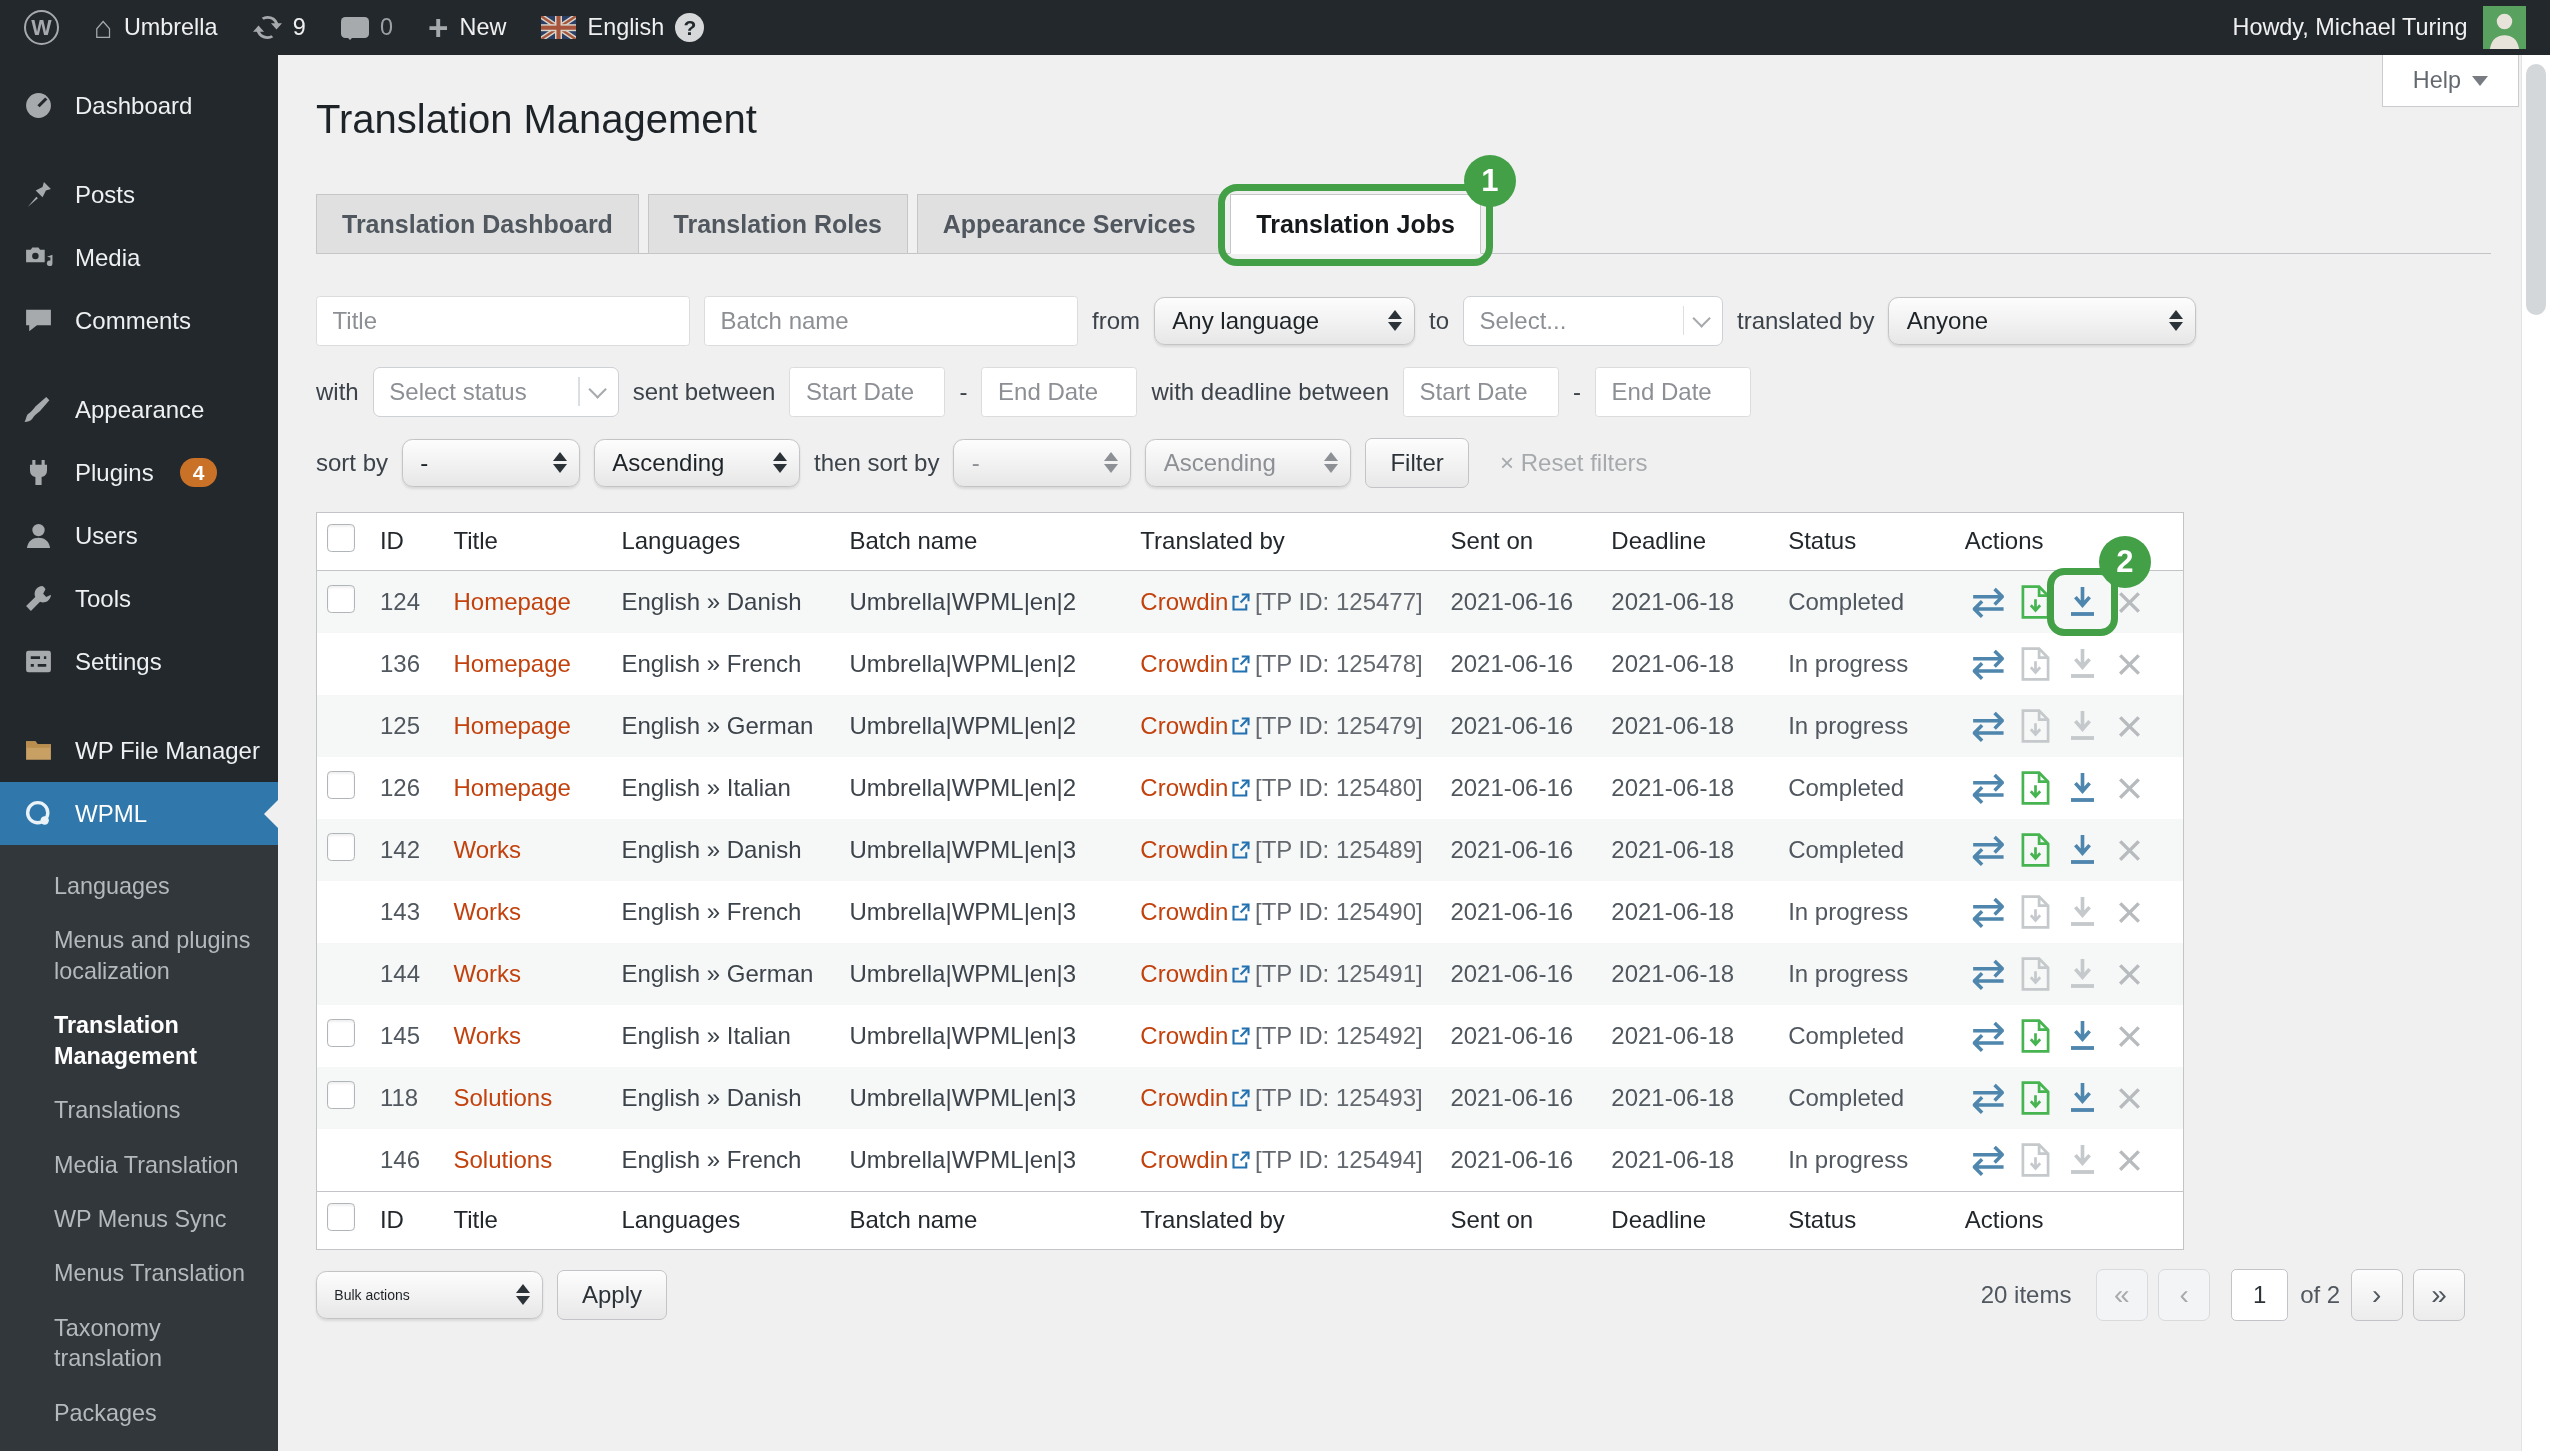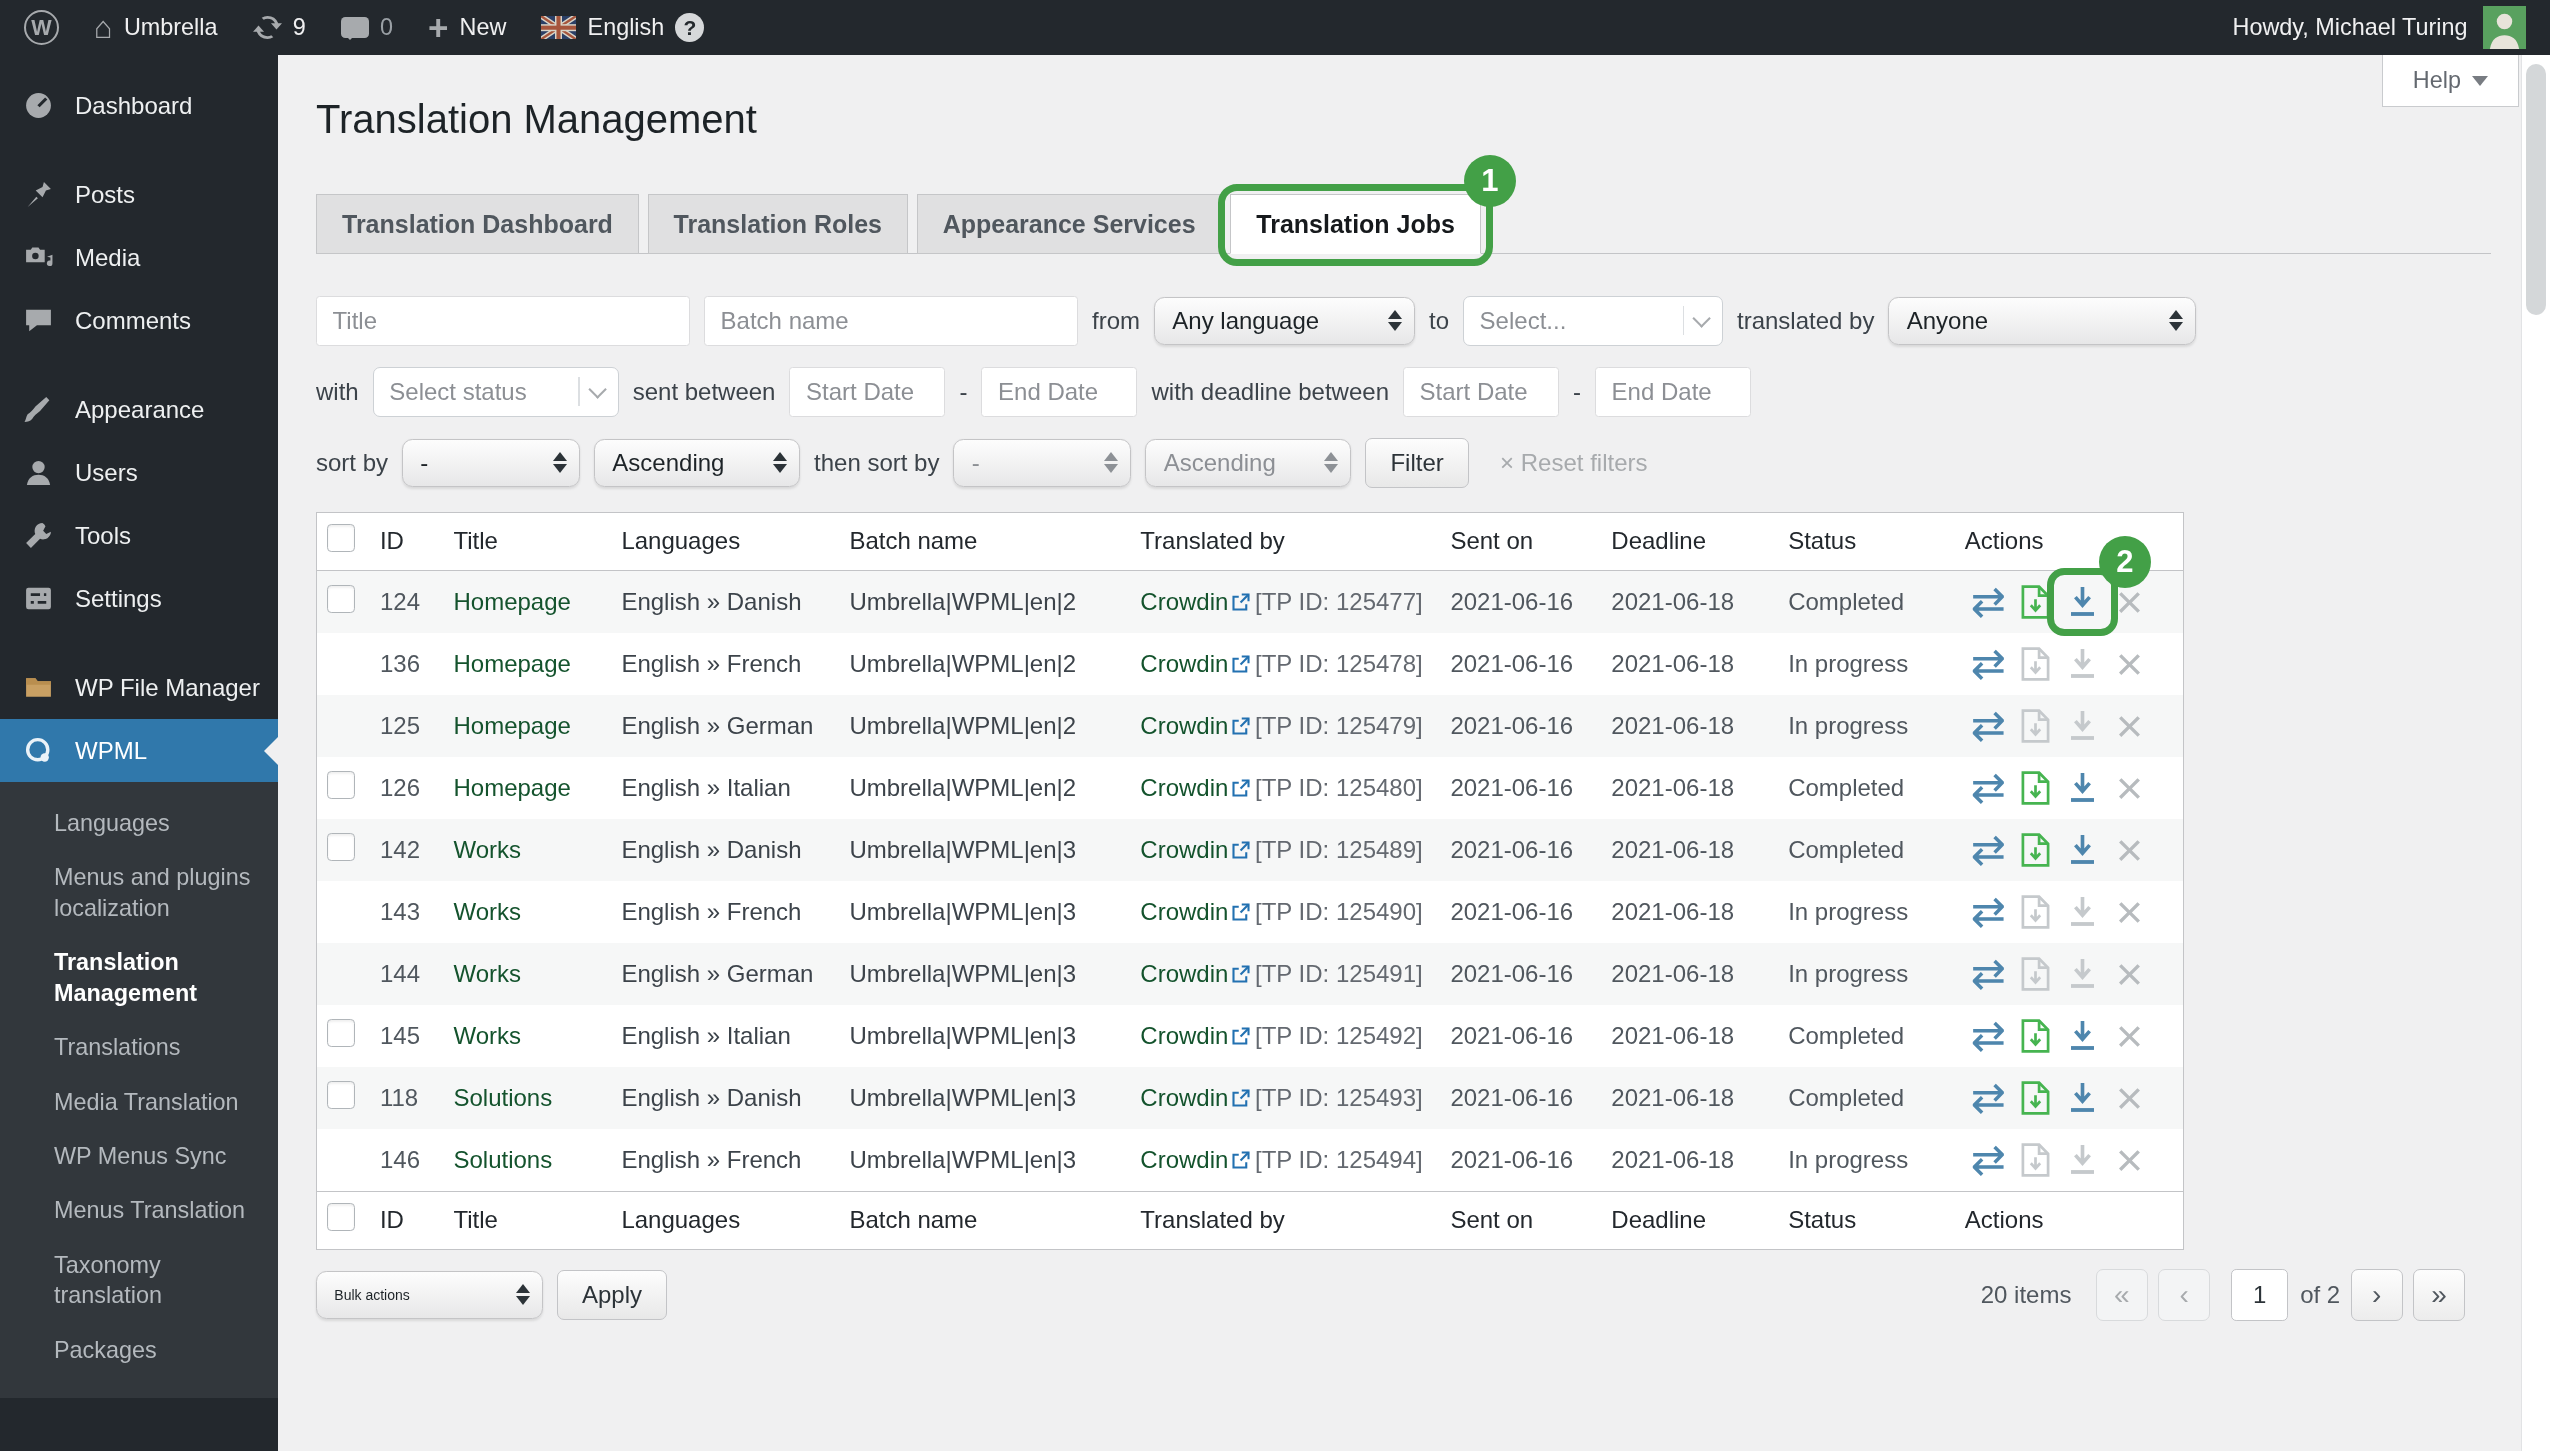--- a/index.html
+++ b/index.html
@@ -86,21 +86,21 @@
       align-items:center;cursor:pointer}
   .reset-link{color:#a7aaad;margin-left:17.3px;cursor:pointer;white-space:nowrap}
   
   .jobs-table{width:1868px;border-collapse:collapse;background:#fff;border:1.7px solid #c3c4c7;font-size:24px}
   .jobs-table th,.jobs-table td{text-align:left;padding:0 10.4px;height:62px;vertical-align:middle}
   .jobs-table thead th{height:57px;border-bottom:1.7px solid #c3c4c7;color:#23282d;font-weight:500}
   .jobs-table tfoot th{height:57px;border-top:1.7px solid #c3c4c7;color:#23282d;font-weight:500}
   .jobs-table tbody tr.alt{background:#f6f7f7}
   .checkbox{display:inline-block;width:28px;height:28px;background:#fff;border:1.7px solid #b0b5b9;border-radius:4.3px;
       box-shadow:inset 0 1.7px 2.6px rgba(0,0,0,.07);cursor:pointer;box-sizing:border-box}
-  .link{color:#14532d;text-decoration:none;cursor:pointer}
+  .link{color:#c2410c;text-decoration:none;cursor:pointer}
   .tp{color:#646970}
   .muted{color:#50575e}
   .ext{display:inline-flex;vertical-align:-1.7px;margin:0 5.2px 0 3.5px}
   .col-actions{white-space:nowrap}
   .act{display:inline-flex;align-items:center;justify-content:center;width:47px;height:47px;vertical-align:middle;cursor:pointer}
   .swap{color:#4e86ad;font-size:42px}
   .doc.en{color:#46b450}.dl.en{color:#4e86ad}
   .doc.dis,.dl.dis{color:#c5c9cc}
   .xact{color:#b7bbbe;font-size:47px;font-weight:400;line-height:1}
   .annotate-icon{position:relative;display:inline-flex;vertical-align:middle}
@@ -218,20 +218,29 @@
         <span class="mi-icon">
           <svg viewBox="0 0 20 20">
             <path d="M3 13c2-1 3.2-2.8 5-5l7-6 2 2-6 7c-2.2 1.8-4 3-5 5-1 1.6-3.2 2-5 2 1-1.8 1-3.4 2-5z"></path>
           </svg>
         </span>
         <span class="mi-label">Appearance</span>
       </div>
       <div class="menu-item">
         <span class="mi-icon">
           <svg viewBox="0 0 20 20">
+            <path d="M6 2h2v3h4V2h2v3h1.5v3.5a4.5 4.5 0 01-3.5 4.4V18H8v-5.1A4.5 4.5 0 014.5 8.5V5H6z"></path>
+          </svg>
+        </span>
+        <span class="mi-label">Plugins</span>
+        <span class="mi-badge">4</span>
+      </div>
+      <div class="menu-item">
+        <span class="mi-icon">
+          <svg viewBox="0 0 20 20">
             <circle cx="10" cy="6.5" r="4"></circle>
             <path d="M2.5 18c.8-4.5 3.8-6.5 7.5-6.5s6.7 2 7.5 6.5z"></path>
           </svg>
         </span>
         <span class="mi-label">Users</span>
       </div>
       <div class="menu-item">
         <span class="mi-icon">
           <svg viewBox="0 0 20 20">
             <path d="M12.5 2a5 5 0 00-4.6 7L2 14.9 5.1 18l5.9-5.9A5 5 0 0018 7.5l-3 1.5-2-2 1.5-3A5 5 0 0012.5 2z"></path>

